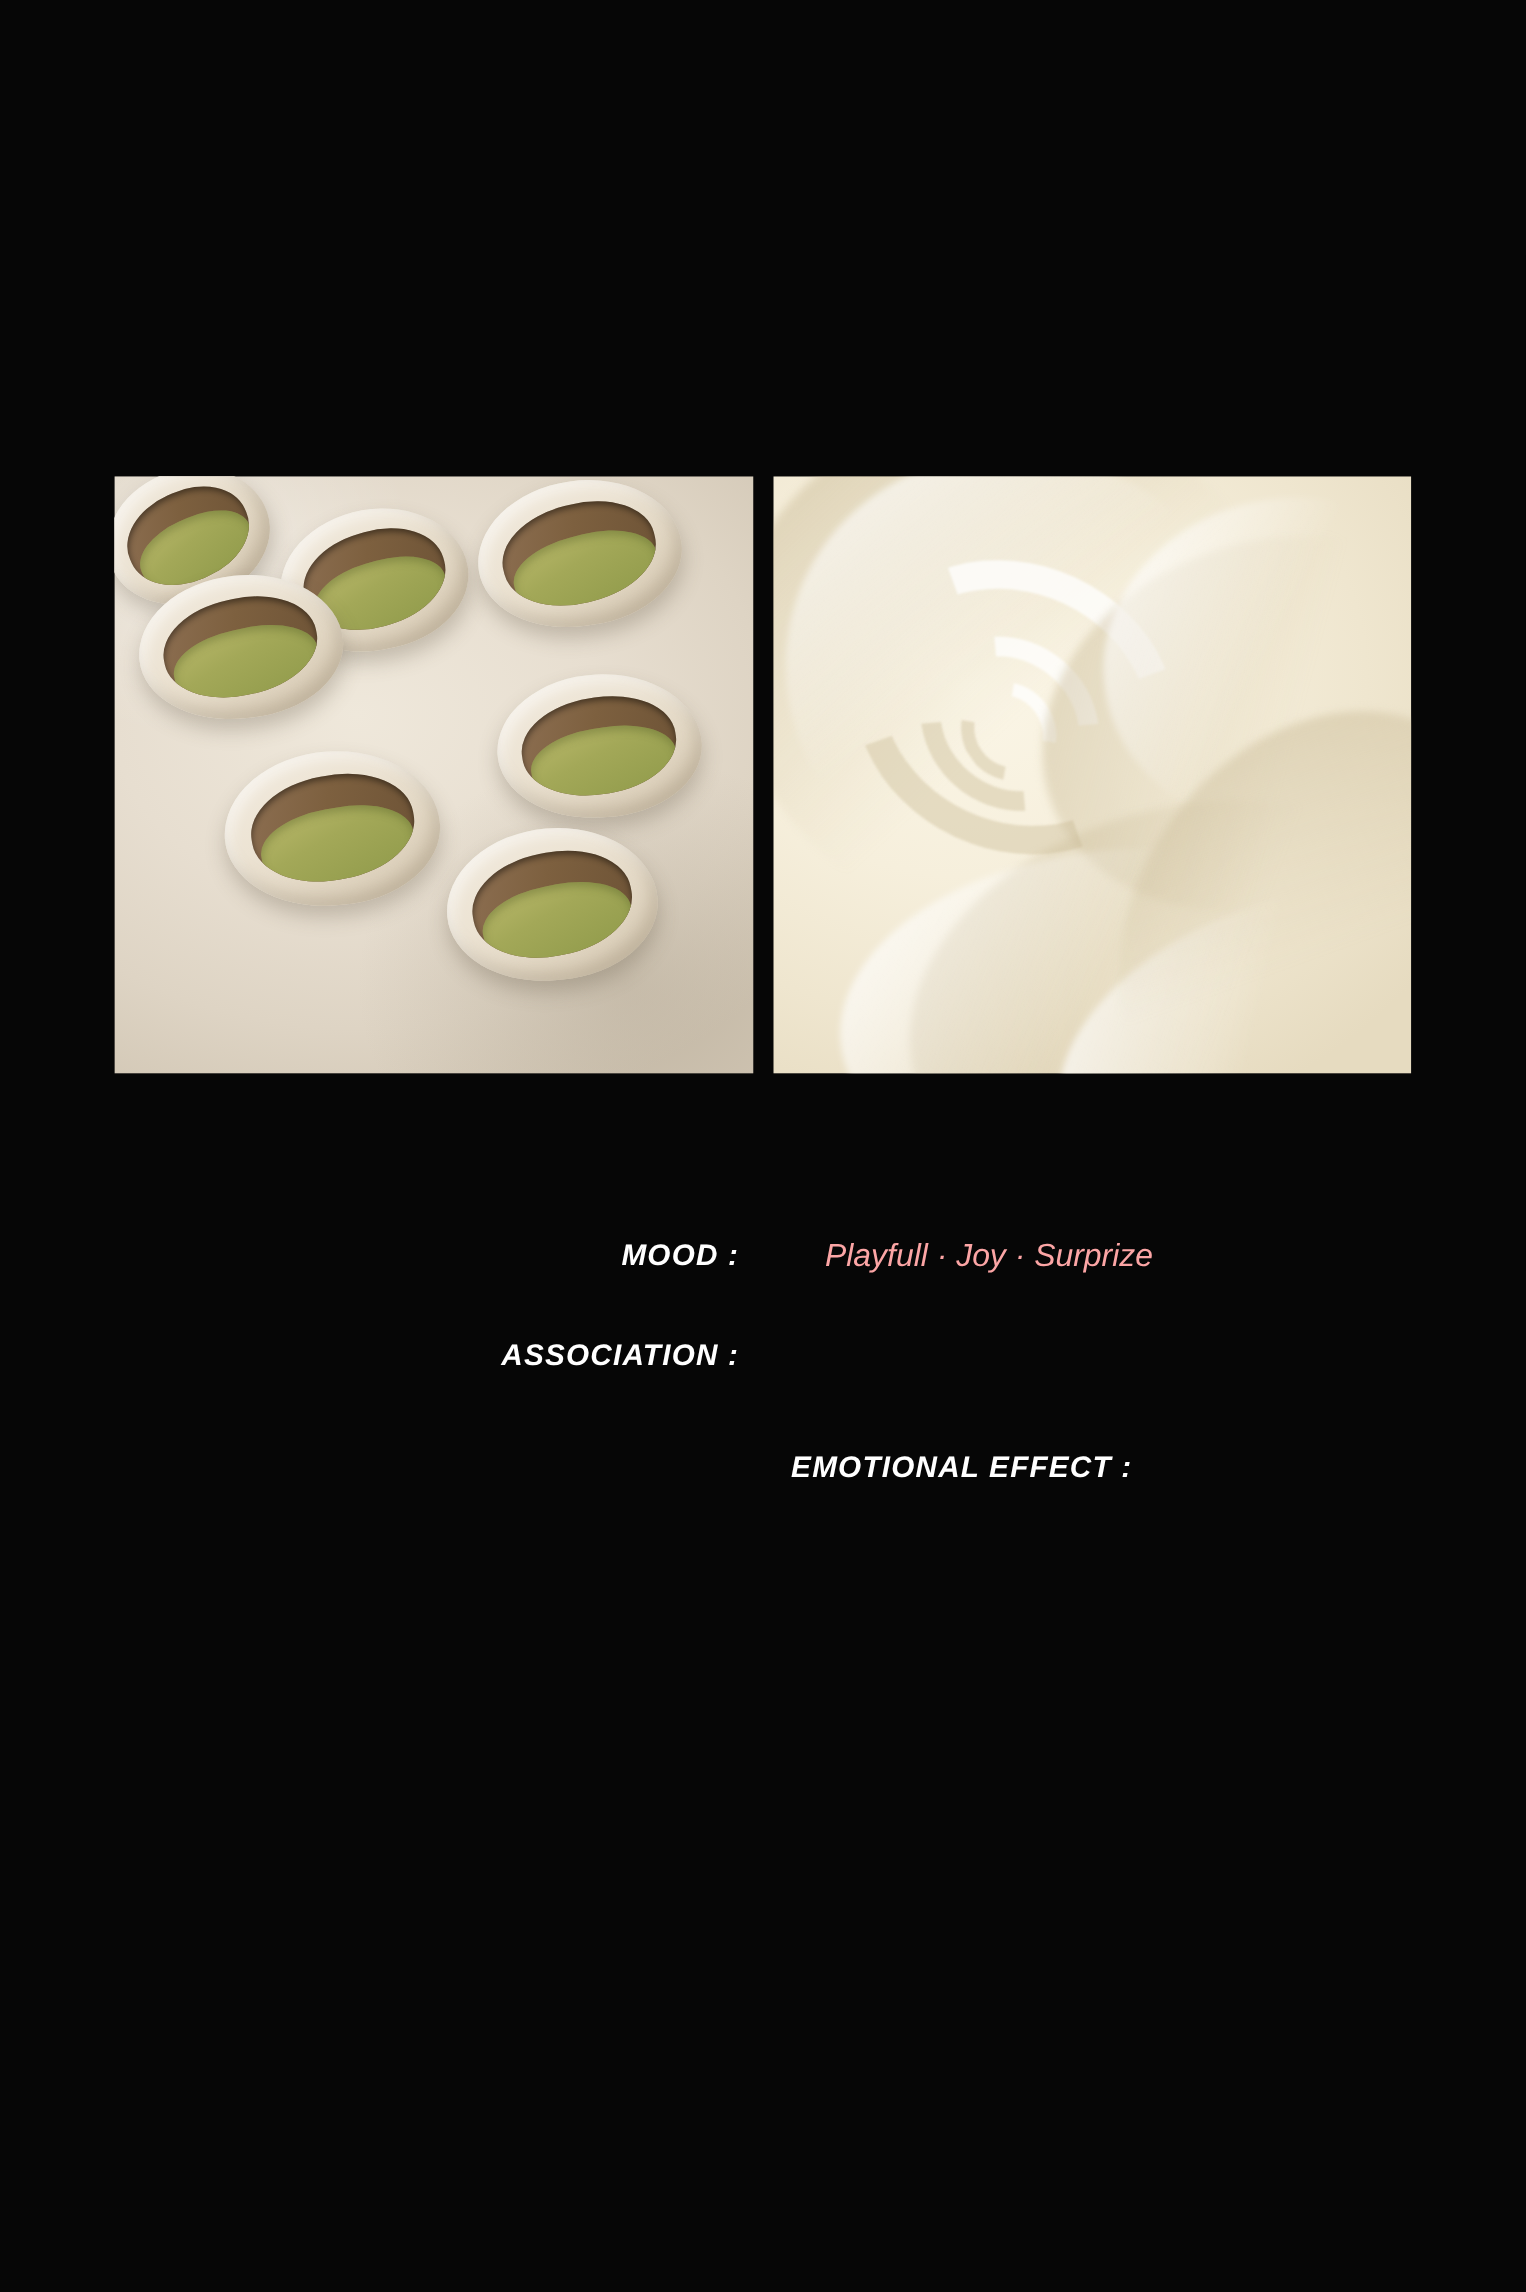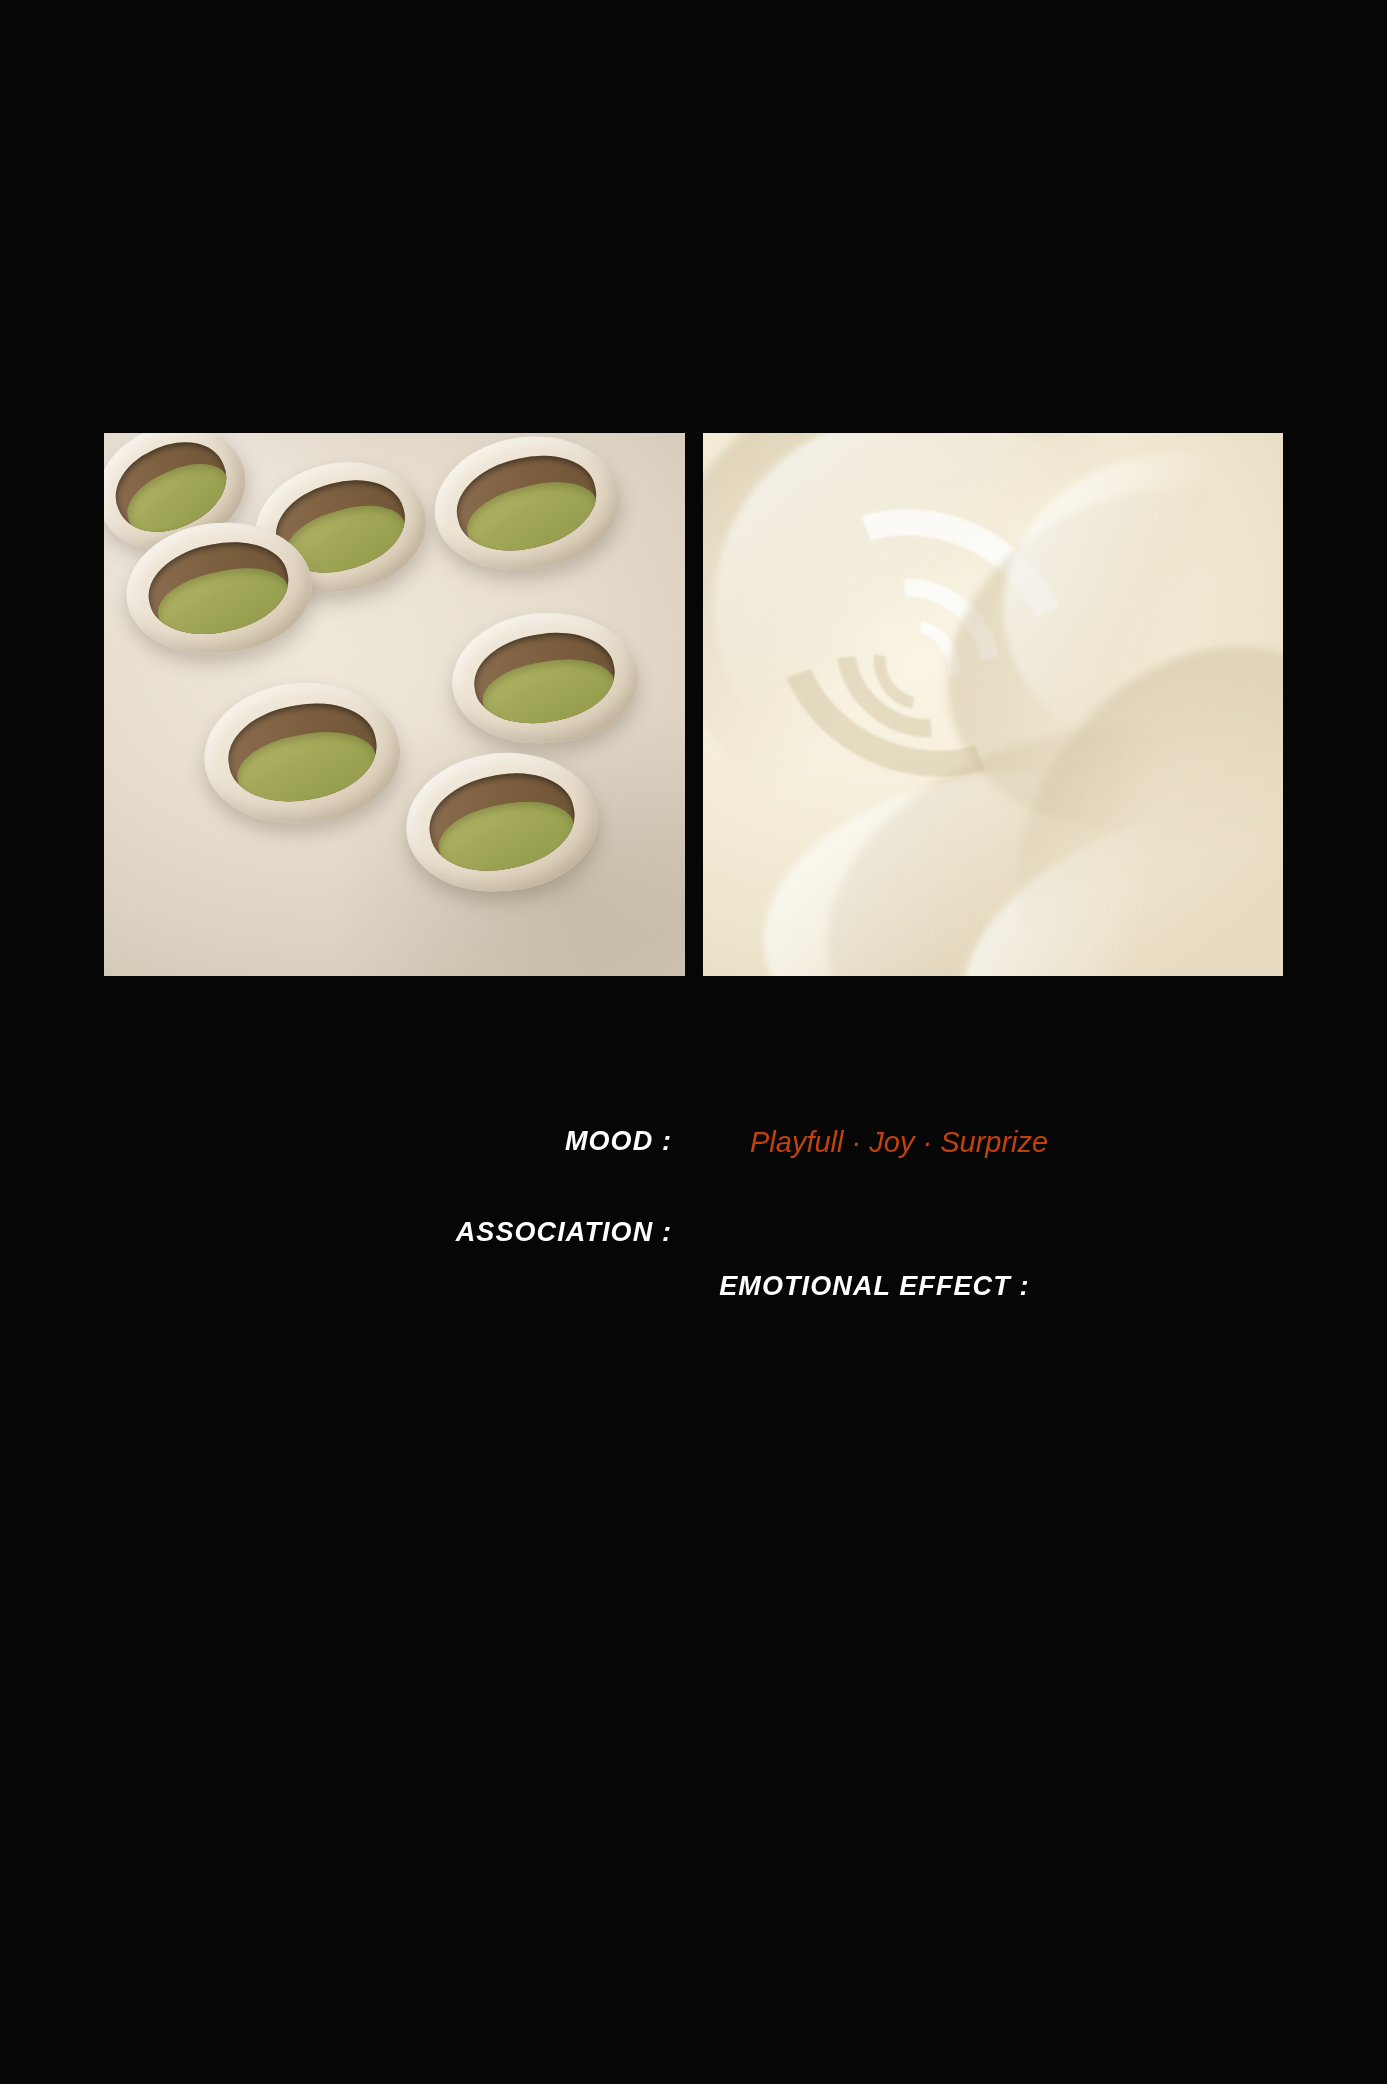--- a/index.html
+++ b/index.html
@@ -128,29 +128,29 @@
     padding-right: 0;
     color: #ffffff;
     font-weight: bold;
     font-size: 27px;
     letter-spacing: 1.1px;
     line-height: 1.25;
     white-space: nowrap;
   }
   .value {
     margin-left: 78px;
-    color: #c2410c;
+    color: #fca5a5;
     font-size: 29px;
     line-height: 1.22;
     max-width: 575px;
     font-weight: 300;
   }
   .row.mood .label,
   .row.mood .value { padding-top: 0; }
-  .row.assoc { margin-bottom: 20px; gap: 28px; }
+  .row.assoc { margin-bottom: 68px; gap: 28px; }
   .row.emotion { margin-bottom: 0; justify-content: center; }
 </style>
 </head>
 <body>
 
 <div class="page">
 
   <div class="image-row">
 
     <div class="photo">

